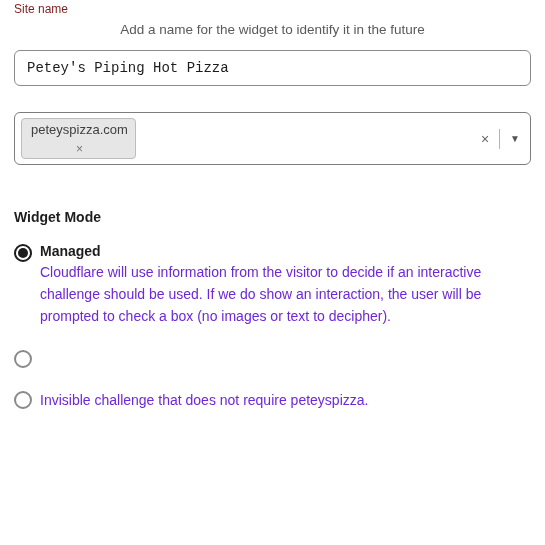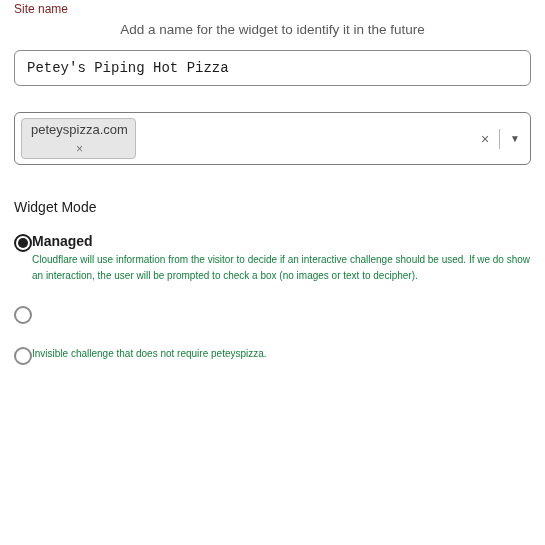--- a/index.html
+++ b/index.html
@@ -76,29 +76,29 @@
     height: 20px;
     margin: 0 6px;
   }
   .combo-caret {
     color: #555;
     cursor: pointer;
     padding: 0 4px;
     font-size: 10px;
   }
   .section-heading {
-    font-weight: 400;
+    font-weight: 700;
     font-size: 14px;
-    margin-top: 34px;
+    margin-top: 44px;
     margin-bottom: 18px;
   }
   .radio-item {
     display: flex;
     align-items: flex-start;
-    gap: 0;
+    gap: 8px;
     margin-bottom: 22px;
   }
   .radio-circle {
     flex-shrink: 0;
     width: 18px;
     height: 18px;
     border: 2px solid #1d1d1d;
     border-radius: 50%;
     margin-top: 1px;
     display: flex;
@@ -116,22 +116,22 @@
     background: #1d1d1d;
   }
   .radio-content { flex: 1; }
   .radio-title {
     font-weight: 600;
     font-size: 14px;
     color: #1d1d1d;
     margin-bottom: 3px;
   }
   .radio-desc {
-    color: #15803d;
-    font-size: 10px;
+    color: #6d28d9;
+    font-size: 14px;
     line-height: 1.55;
   }
 </style>
 </head>
 <body>
 
 <div class="field-group">
   <label class="field-label">Site name</label>
   <div class="field-help">Add a name for the widget to identify it in the future</div>
   <input type="text" class="text-input" value="Petey's Piping Hot Pizza" style="">

